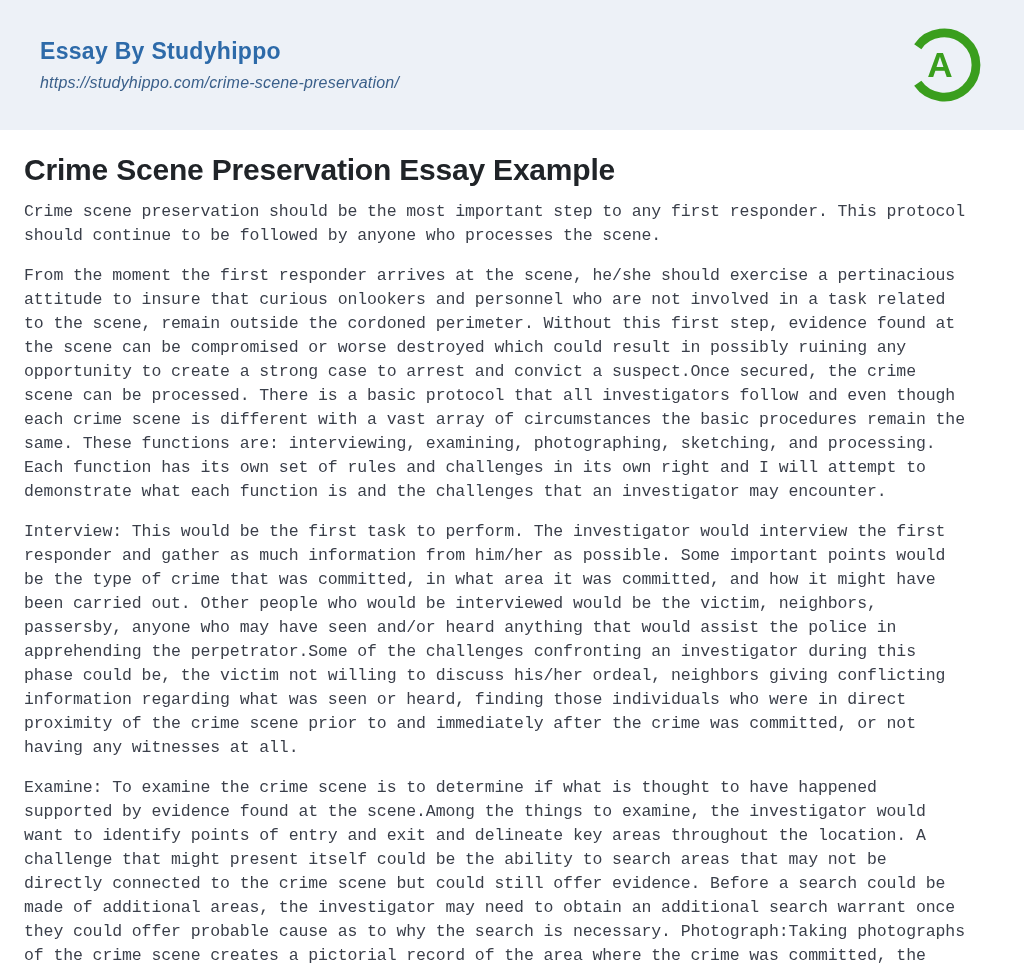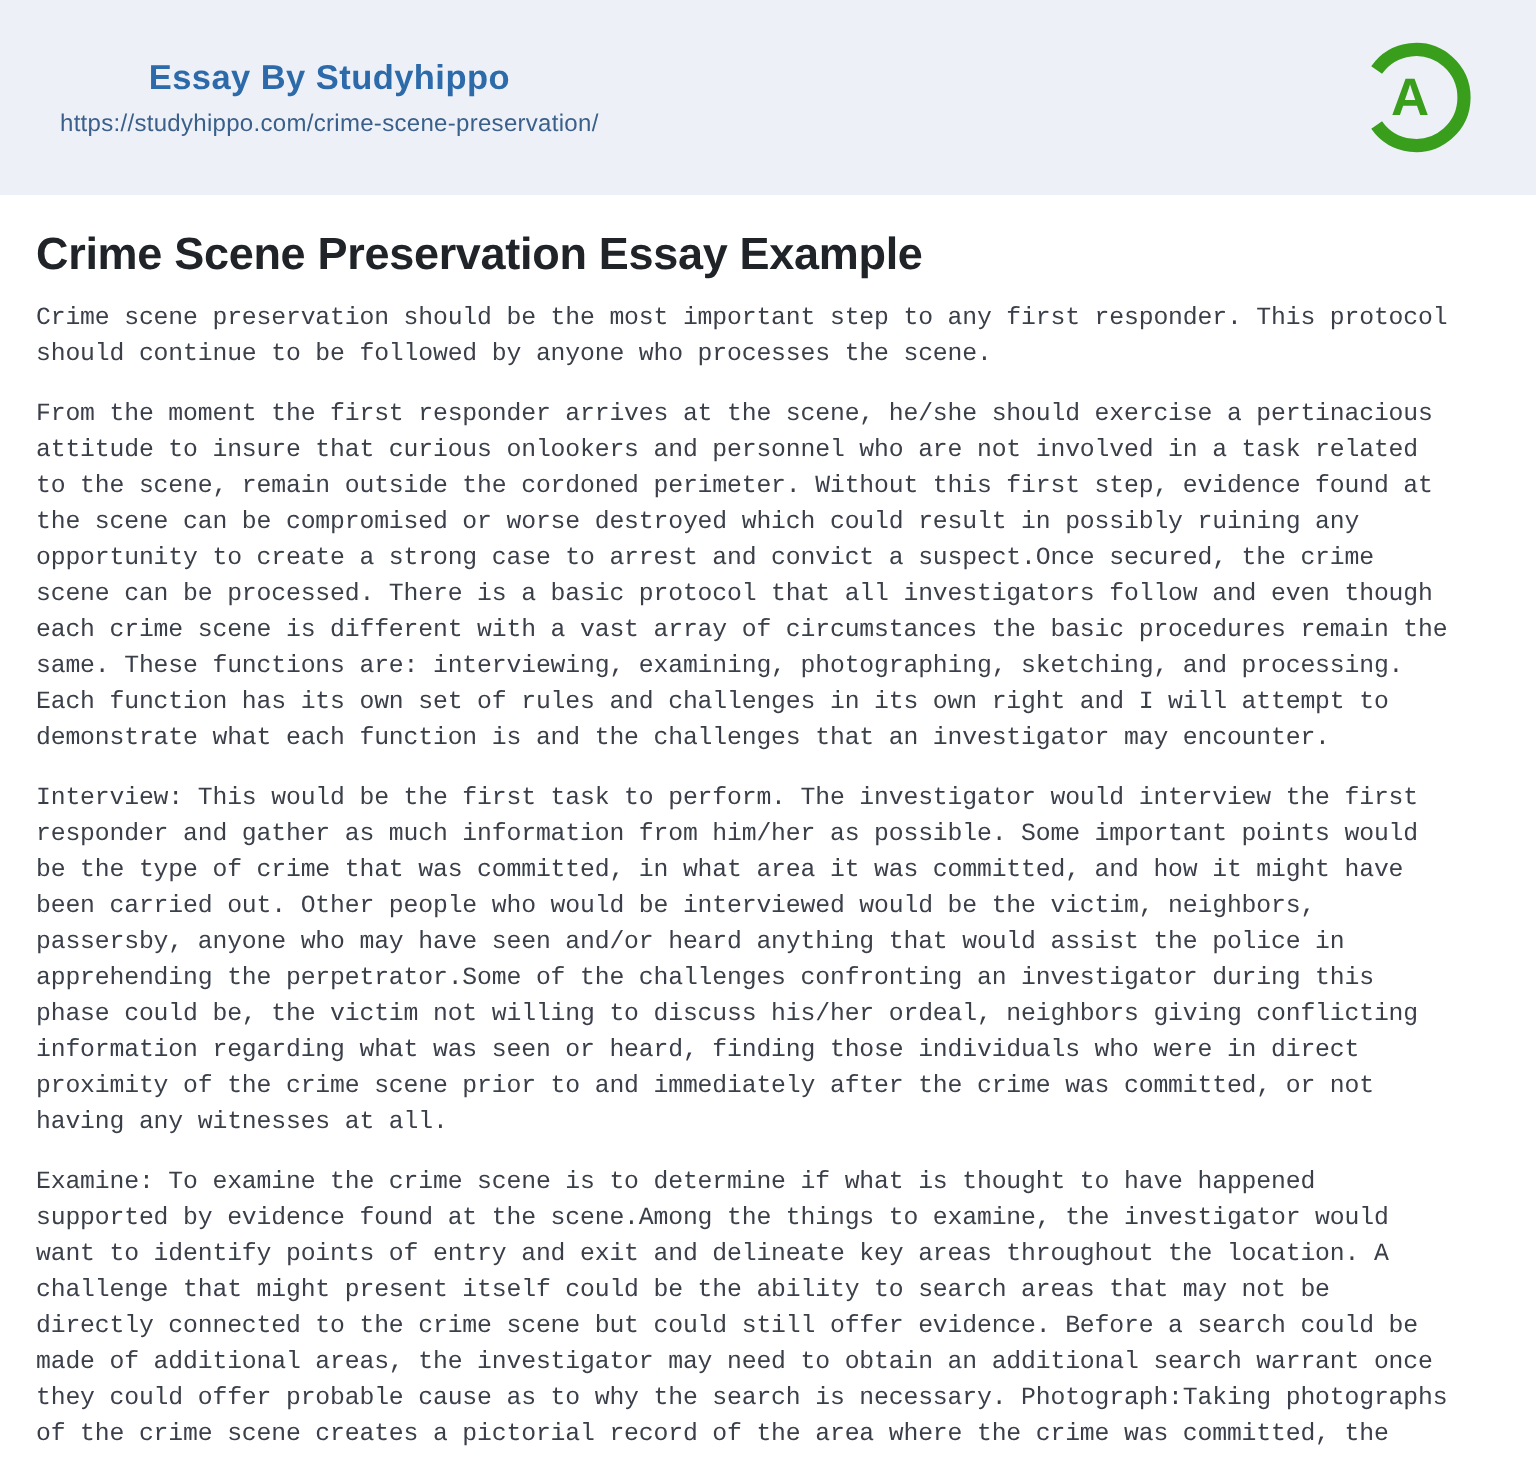--- a/index.html
+++ b/index.html
@@ -24,29 +24,29 @@
     justify-content: space-between;
     padding: 0 40px;
   }
   .header-text { display: flex; flex-direction: column; }
   .site-title {
     color: #2d6aa9;
     font-size: 23px;
     font-weight: 700;
     letter-spacing: 0.3px;
     line-height: 1.2;
-    text-align: center;
   }
   .site-url {
     color: #3a5f8a;
     font-size: 16px;
     margin-top: 9px;
     letter-spacing: 0.2px;
     text-decoration: none;
     cursor: pointer;
+    font-style: italic;
   }
   .logo-wrap {
     width: 80px;
     height: 80px;
     flex: 0 0 auto;
   }
   .logo-wrap svg { display: block; width: 100%; height: 100%; }
 
   
   .essay-content {

